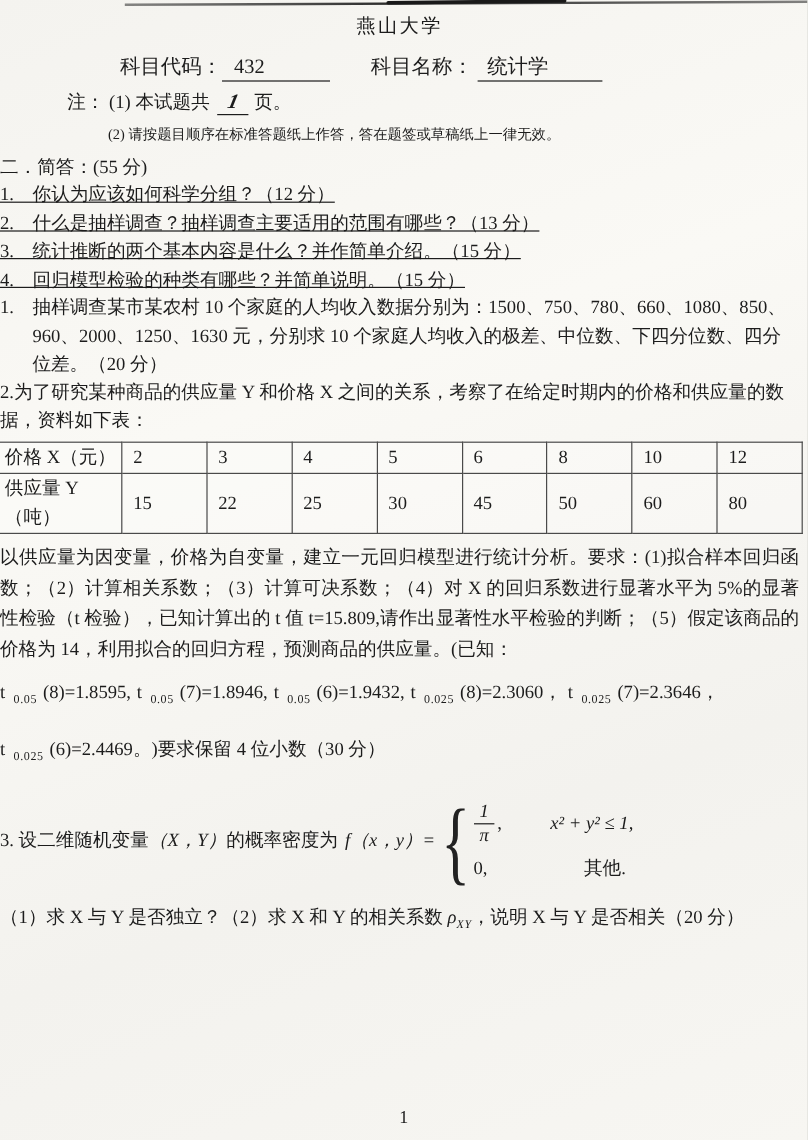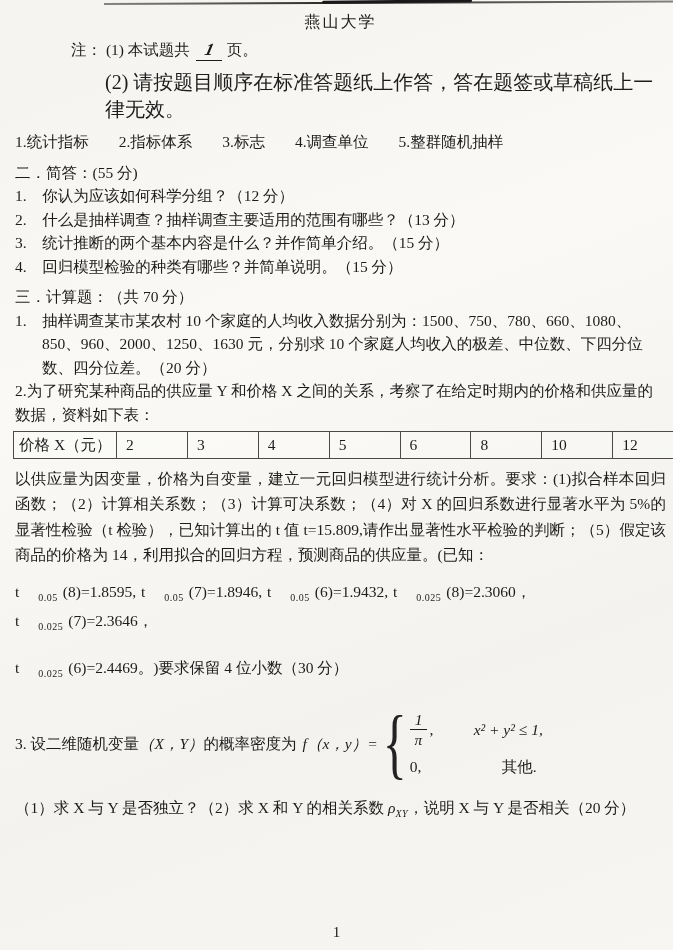--- a/index.html
+++ b/index.html
@@ -1,61 +1,61 @@
 <!DOCTYPE html>
 <html><head>
 <meta charset="utf-8">
 <style>
   * { margin:0; padding:0; box-sizing:border-box; }
   html,body { background:#dededa; }
   body { font-family:"Liberation Serif","DejaVu Serif",serif; }
   .page {
     position:relative; width:673px; height:950px; margin:0 auto;
     background:linear-gradient(160deg,#f4f3ef 0%,#faf9f5 35%,#f3f2ee 70%,#f7f6f2 100%);
-    color:#1c1c1c; overflow:hidden; padding:6px 7px 0 15px;
+    color:#1c1c1c; overflow:hidden; padding:6px 7px 0 0;
   }
   .artifact-line { position:absolute; top:3px; left:104px; width:569px; height:1.5px;
     background:linear-gradient(90deg,rgba(40,40,40,.55),rgba(20,20,20,.9) 40%,rgba(50,50,50,.6));
     transform:rotate(-0.25deg); transform-origin:left center; }
   .artifact-wedge { position:absolute; top:0; left:322px; width:150px; height:3px;
     background:#191919; transform:rotate(-0.6deg); border-radius:2px; }
 
   .university { text-align:center; font-size:16px; letter-spacing:2px; margin-top:6px; }
   .title { text-align:center; font-size:23px; font-weight:bold; letter-spacing:1.5px; margin-top:9px; }
 
   .subject-row { margin:11px 0 0 100px; font-size:17px; }
   .uline { display:inline-block; border-bottom:1.6px solid #1c1c1c; line-height:1.15; }
   .subject-code { min-width:90px; padding:0 34px 1px 10px; }
   .subject-name { min-width:104px; padding:0 36px 1px 8px; margin-left:4px; }
   .subject-gap { display:inline-block; width:34px; }
 
   .note1 { margin:7px 0 0 56px; font-size:15.5px; }
   .pagecount { display:inline-block; min-width:26px; border-bottom:1.6px solid #1c1c1c; text-align:center; margin:0 5px 0 6px; }
   .pagecount span { display:inline-block; transform:skewX(-22deg); font-size:17px; font-weight:bold; }
-  .note2 { margin:8px 0 0 90px; font-size:20px; }
+  .note2 { margin:8px 0 0 90px; font-size:12px; }
 
   .body-text { font-size:15.5px; line-height:23.5px; }
   .calc-note { margin-top:16px; }
   .s-heading { margin-top:7px; }
   .terms { margin-top:7px; display:flex; }
   .terms span { margin-right:30px; white-space:nowrap; }
-  .q-line { margin-top:0; }
+  .q-line { margin-top:0;text-decoration:underline; }
   .hang { padding-left:27px; text-indent:-27px; }
 
   table.data { border-collapse:collapse; width:671px; margin:5px 0 0 -2px; table-layout:fixed; background:rgba(255,255,255,.25); }
   table.data td { border:1.2px solid #4a4a4a; font-size:15.5px; height:26px; padding:1px 4px 1px 9px; vertical-align:middle; }
   table.data td.lab { width:103px; padding-left:5px; }
 
   .q2body { margin-top:7px; line-height:25.5px; text-align:justify; }
 
   .tline { font-size:15.5px; }
   .tline1 { margin-top:12px; }
   .tline2 { margin-top:17px; }
   .tv { margin-right:1px; white-space:nowrap; }
-  .tline sub { font-size:10px; vertical-align:-4px; margin:0 5px 0 19px; letter-spacing:.5px; }
+  .tline sub { font-size:10px; vertical-align:-4px; margin:0 5px 0 7px; letter-spacing:.5px; }
 
   .q3row { display:flex; align-items:center; margin-top:24px; font-size:15.5px; }
   .math { font-style:italic; }
   .fml { margin-left:6px; }
   .brace { font-size:50px; font-weight:400; line-height:1; transform:scaleY(1.55); margin:0 3px 0 5px; color:#222; }
   .cases { display:grid; grid-template-columns:max-content max-content; column-gap:30px; row-gap:7px; align-items:center; padding-top:2px; }
   .case-val { display:flex; align-items:center; min-width:34px; }
   .frac { display:inline-block; text-align:center; font-style:italic; line-height:1.1; }
   .frac .num { display:block; border-bottom:1.3px solid #1c1c1c; padding:0 5px 1px; }
   .frac .den { display:block; padding-top:1px; }
@@ -70,59 +70,65 @@
 </style>
 </head>
 <body>
 
 <div class="page">
   <div class="artifact-line"></div>
   <div class="artifact-wedge"></div>
 
   <div class="university">燕山大学</div>
 
+  <div class="subject-row">
+    <span>科目代码：</span><span class="uline subject-code">432</span><span class="subject-gap"></span><span>科目名称：</span><span class="uline subject-name">统计学</span>
+  </div>
 
   <div class="note1">
     <span>注：</span>
     <span>(1) 本试题共</span><span class="pagecount"><span>1</span></span><span>页。</span>
   </div>
   <div class="note2">(2) 请按题目顺序在标准答题纸上作答，答在题签或草稿纸上一律无效。</div>
 
   <div class="body-text">
 
-    <div class="terms">
-      <span>1.统计指标</span>
-      <span>2.指标体系</span>
-      <span>3.标志</span>
-      <span>4.调查单位</span>
-      <span>5.整群随机抽样</span>
-    </div>
 
     <div class="s-heading">二．简答：(55 分)</div>
     <div class="q-line">1.　你认为应该如何科学分组？（12 分）</div>
     <div class="q-line">2.　什么是抽样调查？抽样调查主要适用的范围有哪些？（13 分）</div>
     <div class="q-line">3.　统计推断的两个基本内容是什么？并作简单介绍。（15 分）</div>
     <div class="q-line">4.　回归模型检验的种类有哪些？并简单说明。（15 分）</div>
 
-    <div class="s-heading">三．计算题：（共 70 分）</div>
     <div class="hang">1.　抽样调查某市某农村 10 个家庭的人均收入数据分别为：1500、750、780、660、1080、850、960、2000、1250、1630 元，分别求 10 个家庭人均收入的极差、中位数、下四分位数、四分位差。（20 分）</div>
     <div>2.为了研究某种商品的供应量 Y 和价格 X 之间的关系，考察了在给定时期内的价格和供应量的数据，资料如下表：</div>
 
     <table class="data">
       <tbody>
         <tr>
           <td class="lab">价格 X（元）</td>
           <td>2</td>
           <td>3</td>
           <td>4</td>
           <td>5</td>
           <td>6</td>
           <td>8</td>
           <td>10</td>
           <td>12</td>
+        </tr>
+        <tr>
+          <td class="lab">供应量 Y（吨）</td>
+          <td>15</td>
+          <td>22</td>
+          <td>25</td>
+          <td>30</td>
+          <td>45</td>
+          <td>50</td>
+          <td>60</td>
+          <td>80</td>
         </tr>
       </tbody>
     </table>
 
     <div class="q2body">以供应量为因变量，价格为自变量，建立一元回归模型进行统计分析。要求：(1)拟合样本回归函数；（2）计算相关系数；（3）计算可决系数；（4）对 X 的回归系数进行显著水平为 5%的显著性检验（t 检验），已知计算出的 t 值 t=15.809,请作出显著性水平检验的判断；（5）假定该商品的价格为 14，利用拟合的回归方程，预测商品的供应量。(已知：</div>
 
     <div class="tline tline1">
       <span class="tv"><span>t</span><sub>0.05</sub><span>(8)=1.8595,</span></span>
       <span class="tv"><span>t</span><sub>0.05</sub><span>(7)=1.8946,</span></span>
       <span class="tv"><span>t</span><sub>0.05</sub><span>(6)=1.9432,</span></span>

